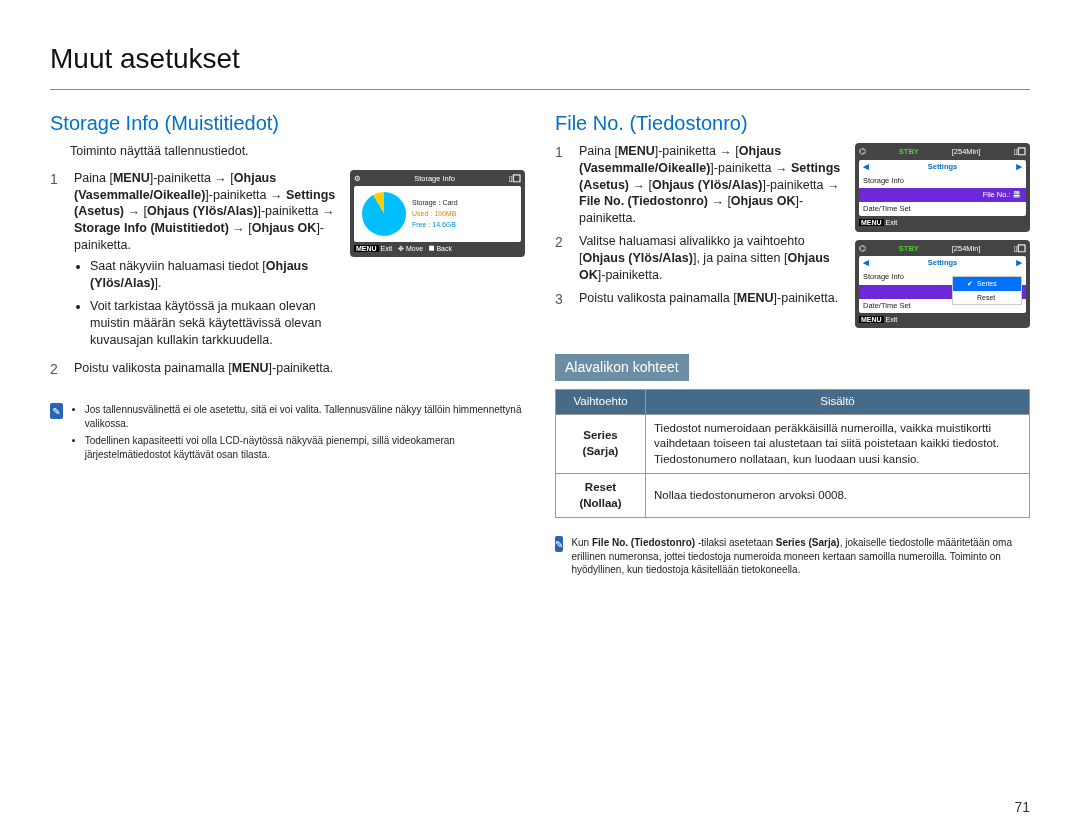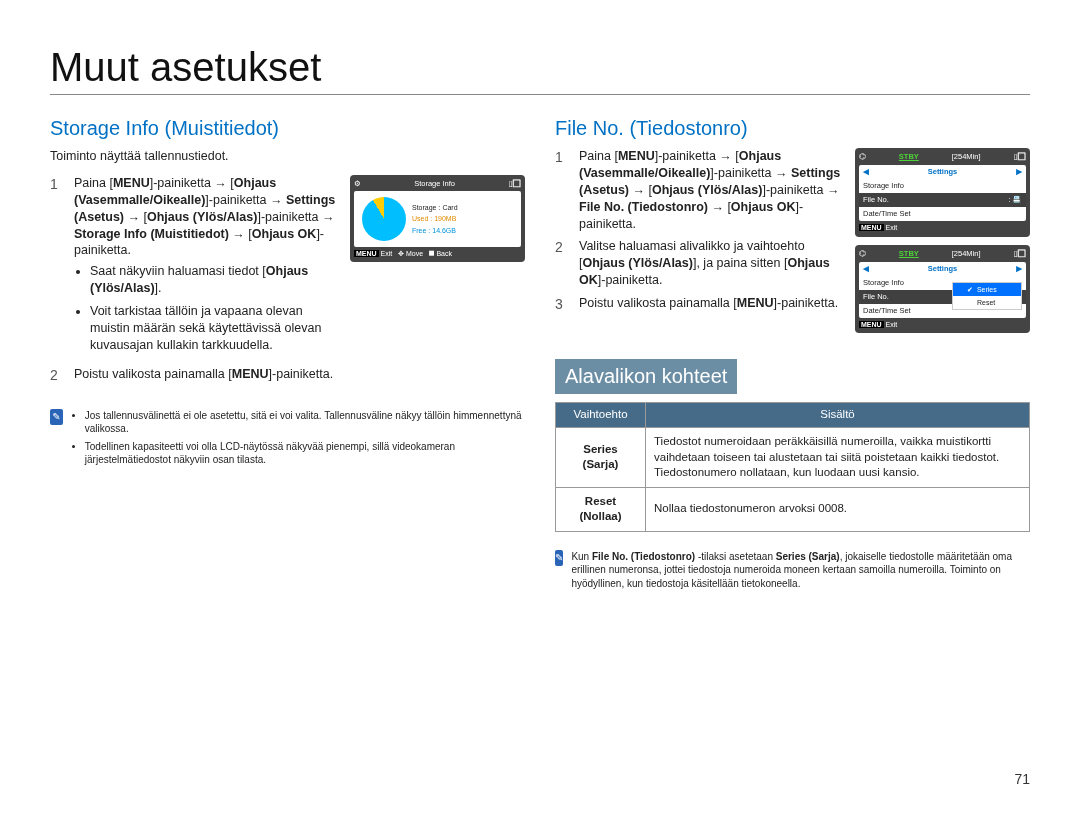--- a/index.html
+++ b/index.html
@@ -9,38 +9,38 @@
     width: 1080px;
     height: 825px;
     padding: 40px 50px;
     color: #222;
     font-size: 12.5px;
     line-height: 1.35;
     position: relative;
   }
   h1.page-title {
     font-weight: 300;
-    font-size: 40px;
+    font-size: 28px;
     color: #111;
     border-bottom: 1px solid #888;
-    padding-bottom: 0;
+    padding-bottom: 11px;
     margin-bottom: 20px;
   }
   .cols {
     display: flex;
     gap: 30px;
   }
   .col { flex: 1; }
   h2.section-head {
     color: #0071c5;
     font-size: 20px;
     font-weight: 400;
     margin-bottom: 6px;
   }
-  .subtext { margin-bottom: 10px; }
+  .subtext { margin-bottom: 10px; margin-left: 20px; }
   .step-row { display: flex; gap: 10px; margin-bottom: 6px; align-items: flex-start; }
   .step-num { color: #555; font-size: 14px; font-weight: 400; min-width: 14px; }
   .bullets { margin: 4px 0 0 16px; }
   .bullets li { list-style: disc; margin-bottom: 6px; }
   .bold { font-weight: 700; }
   .note-box {
     display: flex;
     gap: 8px;
     margin-top: 18px;
     align-items: flex-start;
@@ -63,24 +63,24 @@
     width: 175px;
     font-size: 8px;
     color: #fff;
     padding: 4px;
     margin-bottom: 8px;
   }
   .lcd .hdr {
     display: flex; justify-content: space-between; align-items: center;
     font-size: 7.5px; margin-bottom: 2px;
   }
-  .lcd .hdr .stby { color: #4cd137; font-weight: 700; text-decoration: underline; }
+  .lcd .hdr .stby { color: #4cd137; font-weight: 700; }
   .lcd .list { background: #fff; color: #222; border-radius: 2px; }
   .lcd .row { padding: 2px 4px; display: flex; justify-content: space-between; align-items: center; font-size: 7.5px; }
-  .lcd .row.sel { background: #404040; color: #fff; }
+  .lcd .row.sel { background: #6d28d9; color: #fff; justify-content: flex-end; }
   .lcd .row.hd { color: #0071c5; font-weight: 700; }
   .lcd .ftr { font-size: 7px; margin-top: 2px; }
   .lcd .pie {
     width: 44px; height: 44px; border-radius: 50%;
     background: conic-gradient(#01bfff 0 330deg, #ffcc00 330deg 360deg);
     margin: 4px 6px;
   }
   .lcd-storage .body { display: flex; align-items: center; background:#fff; color:#222; border-radius:2px; padding:2px; }
   .lcd-storage .vals { font-size: 7px; line-height: 1.6; }
   .lcd-storage .vals .u { color: #e08a00; }
@@ -91,21 +91,21 @@
     position: relative; margin-left: 28px; margin-top: -2px;
   }
   .submenu .srow { padding: 2px 10px 2px 14px; display:flex; align-items:center; gap:4px; }
   .submenu .srow.sel { background:#0071ff; color:#fff; }
   .submenu .chk { width:6px; height:6px; display:inline-block; }
 
   .section-band {
     background: #6b8ea5;
     color: #fff;
     padding: 4px 10px;
-    font-size: 20px;
+    font-size: 14px;
     margin: 18px 0 8px 0;
     display: inline-block;
   }
   table.opts {
     border-collapse: collapse;
     width: 100%;
     font-size: 11.5px;
   }
   table.opts th {
     background: #456b88;
@@ -117,21 +117,21 @@
   }
   table.opts td {
     border: 1px solid #999;
     padding: 6px 8px;
     vertical-align: middle;
   }
   table.opts td.lbl { text-align: center; font-weight: 700; width: 90px; }
 
   .page-num {
     position: absolute;
-    bottom: 36px;
+    bottom: 8px;
     right: 50px;
     font-size: 14px;
     color: #333;
   }
   .flex-top { display:flex; gap:10px; align-items:flex-start; }
   .batt-icons { letter-spacing: -1px; }
   .cam-icon { font-size:8px; }
 </style>
 </head>
 <body>
@@ -152,21 +152,21 @@
             <span>Paina [</span><span class="bold">MENU</span><span>]-painiketta</span> →
             [<span class="bold">Ohjaus (Vasemmalle/Oikealle)</span>]-<span>painiketta</span> → <span class="bold">Settings (Asetus)</span>
             → [<span class="bold">Ohjaus (Ylös/Alas)</span>]<span>-painiketta →</span>
             <span class="bold">Storage Info (Muistitiedot)</span> →
             [<span class="bold">Ohjaus OK</span>]<span>-painiketta.</span>
             <ul class="bullets">
               <li>
                 <span>Saat näkyviin haluamasi tiedot</span>
                 [<span class="bold">Ohjaus (Ylös/Alas)</span>]<span>.</span>
               </li>
-              <li>Voit tarkistaa tällöin ja vapaana olevan muistin määrän sekä käytettävissä olevan kuvausajan kullakin tarkkuudella.</li>
+              <li>Voit tarkistaa käytössä ja mukaan olevan muistin määrän sekä käytettävissä olevan kuvausajan kullakin tarkkuudella.</li>
             </ul>
           </div>
         </div>
 
         <div class="step-row">
           <div class="step-num">2</div>
           <div>
             <span>Poistu valikosta painamalla [</span><span class="bold">MENU</span><span>]-painiketta.</span>
           </div>
         </div>
@@ -192,21 +192,21 @@
           &nbsp;&nbsp;✥ <span>Move</span>
           &nbsp;&nbsp;⯀ <span>Back</span>
         </div>
       </div>
     </div>
 
     <div class="note-box">
       <div class="note-icon">✎</div>
       <ul class="note-bullets">
         <li>Jos tallennusvälinettä ei ole asetettu, sitä ei voi valita. Tallennusväline näkyy tällöin himmennettynä valikossa.</li>
-        <li>Todellinen kapasiteetti voi olla LCD-näytössä näkyvää pienempi, sillä videokameran järjestelmätiedostot näkyviin osan tilasta.</li>
+        <li>Todellinen kapasiteetti voi olla LCD-näytössä näkyvää pienempi, sillä videokameran järjestelmätiedostot käyttävät osan tilasta.</li>
       </ul>
     </div>
   </div>
 
   <div class="col">
     <h2 class="section-head">File No. (Tiedostonro)</h2>
 
     <div class="flex-top">
       <div style="flex:1">
         <div class="step-row">

